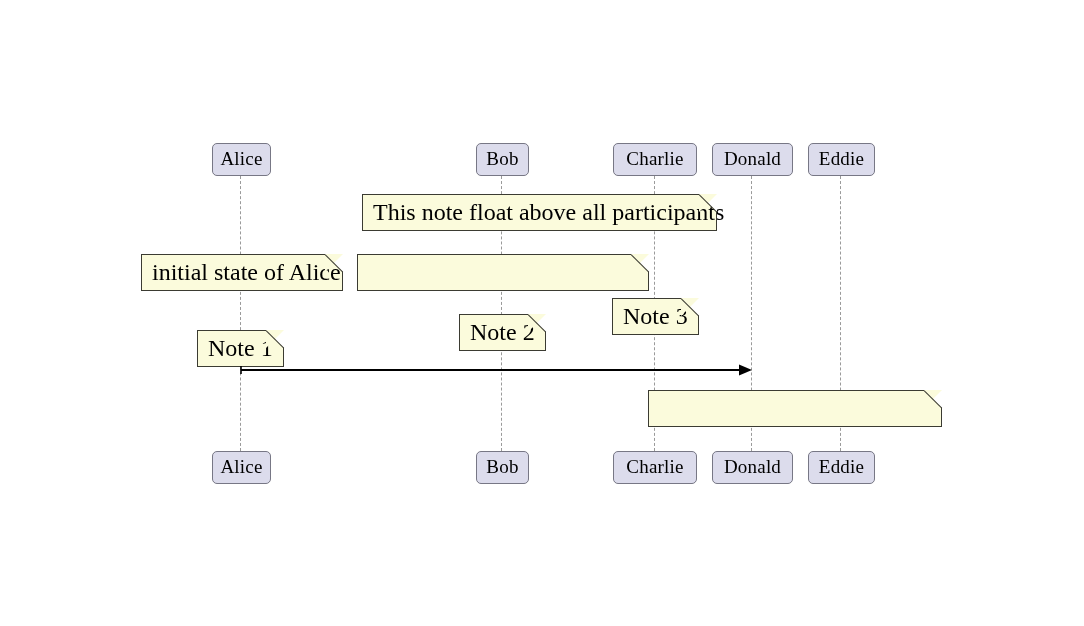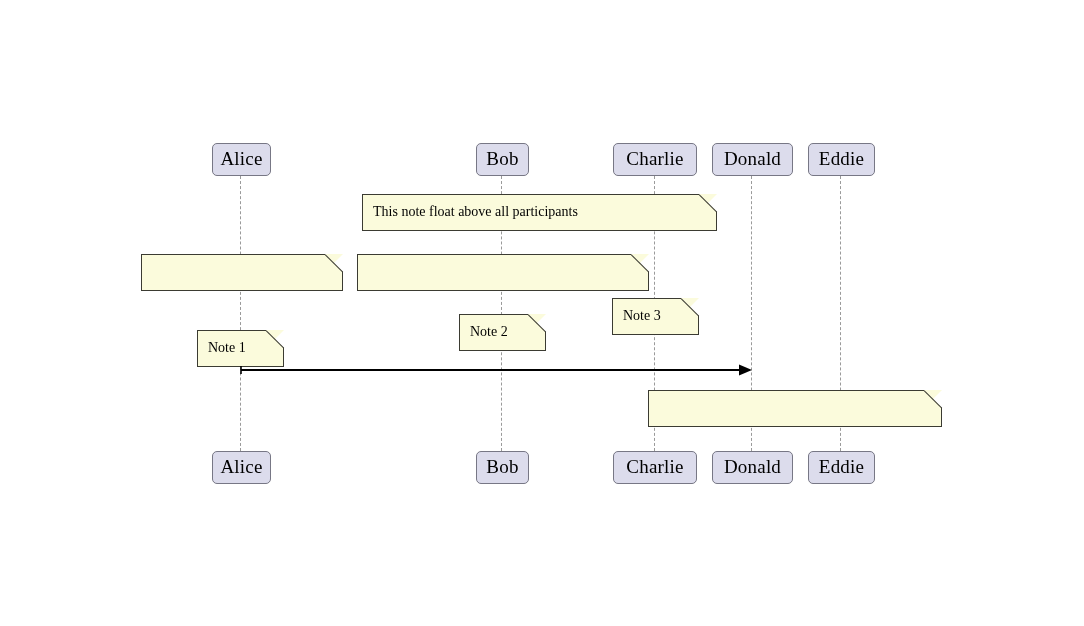--- a/index.html
+++ b/index.html
@@ -50,21 +50,21 @@
   
   .note {
     position: absolute;
     box-sizing: border-box;
     background: #fbfbdc;
     border: 1.3px solid #3b3b32;
     z-index: 4;
     display: flex;
     align-items: center;
     color: #000000;
-    font-size: 14px;
+    font-size: 24px;
     line-height: 1;
     white-space: nowrap;
   }
   .note .ntext {
     display: block;
     padding-left: 10px;
     padding-bottom: 2px;
   }
   
   .note .fold-cut {
@@ -170,20 +170,21 @@
         <div class="fold-edge-v" style="right: -1.3px; top: 16.7px; height: 19px;"></div>
         <div class="fold-edge-h" style="left: -1.3px; top: -1.3px; width: 337px;"></div>
         <span class="ntext">This note float above all participants</span>
       </div>
       <div class="note" style="left: 141px; top: 254px; width: 202px; height: 37px;">
         <div class="fold-cut" style="border-width: 0px 18px 18px 0px; border-right-color: rgb(255, 255, 255); border-bottom-color: transparent;"></div>
         <div class="fold-tri" style="border-width: 18px 18px 0px 0px; border-top-color: rgb(251, 251, 220); border-right-color: transparent;"></div>
         <div class="fold-line" style="width: 25.4558px; left: 182.7px; top: -1.3px; transform: rotate(45deg);"></div>
         <div class="fold-edge-v" style="right: -1.3px; top: 16.7px; height: 19px;"></div>
         <div class="fold-edge-h" style="left: -1.3px; top: -1.3px; width: 184px;"></div>
+        <span class="ntext">initial state of Alice</span>
       </div>
       <div class="note" style="left: 357px; top: 254px; width: 292px; height: 37px;">
         <div class="fold-cut" style="border-width: 0px 18px 18px 0px; border-right-color: rgb(255, 255, 255); border-bottom-color: transparent;"></div>
         <div class="fold-tri" style="border-width: 18px 18px 0px 0px; border-top-color: rgb(251, 251, 220); border-right-color: transparent;"></div>
         <div class="fold-line" style="width: 25.4558px; left: 272.7px; top: -1.3px; transform: rotate(45deg);"></div>
         <div class="fold-edge-v" style="right: -1.3px; top: 16.7px; height: 19px;"></div>
         <div class="fold-edge-h" style="left: -1.3px; top: -1.3px; width: 274px;"></div>
       </div>
       <div class="note" style="left: 197px; top: 330px; width: 87px; height: 37px;">
         <div class="fold-cut" style="border-width: 0px 18px 18px 0px; border-right-color: rgb(255, 255, 255); border-bottom-color: transparent;"></div>

